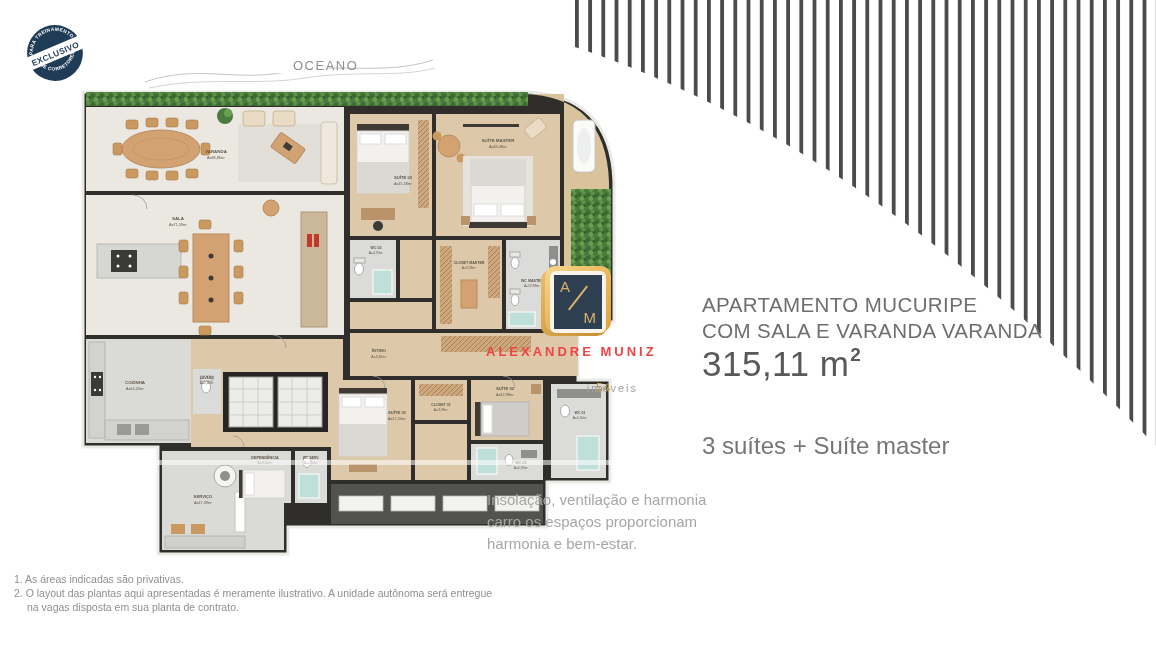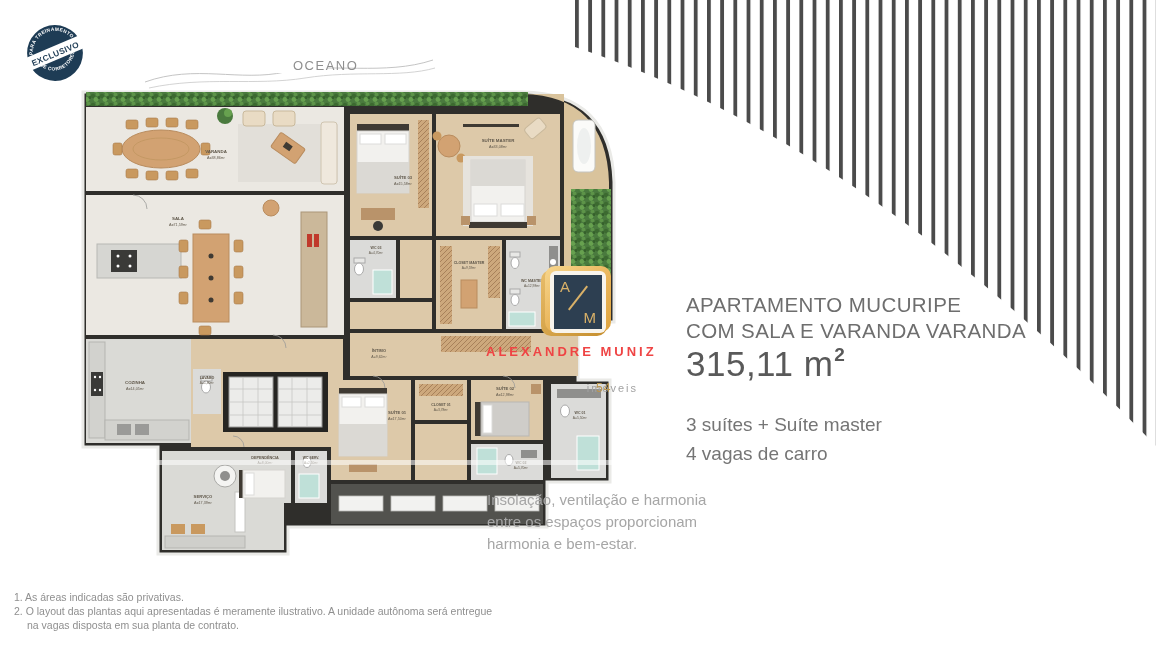--- a/index.html
+++ b/index.html
@@ -1,31 +1,31 @@
 <!DOCTYPE html>
 <html><head>
 <meta charset="utf-8">
 <style>
   html,body{margin:0;padding:0}
   body{width:1156px;height:650px;position:relative;background:#ffffff;overflow:hidden;
        font-family:"Liberation Sans", sans-serif;}
   .abs{position:absolute}
 
   
-  .info{left:686px;top:292px;color:#6e6e6e}
+  .info{left:702px;top:292px;color:#6e6e6e}
   .info-title{font-size:20.5px;line-height:1.26;letter-spacing:.4px;font-weight:400;color:#6e6e6e}
   .info-area{font-size:35px;color:#595959;font-weight:500;letter-spacing:.5px}
   .info-area sup{font-size:19px;font-weight:700;position:relative;top:-2px;left:1px}
-  .info-features{margin-top:26px;font-size:19px;color:#757575;line-height:1.55;font-weight:400}
+  .info-features{margin-top:43px;font-size:24px;color:#757575;line-height:1.55;font-weight:400}
 
   
   .caption{left:487px;top:489px;font-size:15px;line-height:1.45;color:#a6a6a6}
 
   
-  .footnotes{left:14px;top:591px;font-size:10.5px;line-height:1.32;color:#8f8f8f}
+  .footnotes{left:14px;top:573px;font-size:10.5px;line-height:1.32;color:#8f8f8f}
   .footnotes .indent{padding-left:13px}
 
   
   .logo{left:545px;top:266px;width:66px;height:72px}
   .logo-extrude{position:absolute;left:-4px;top:4px;width:66px;height:66px;border-radius:10px;
       background:linear-gradient(140deg,#e8bd6b,#c68f2f)}
   .logo-frame{position:absolute;left:0;top:0;width:66px;height:66px;border-radius:10px;
       background:linear-gradient(140deg,#f7d68e,#e9b458 55%,#dfa43f)}
   .logo-ring{position:absolute;left:5px;top:5px;right:5px;bottom:5px;border-radius:6px;background:#f8f4ec}
   .logo-navy{position:absolute;left:9px;top:9px;right:9px;bottom:9px;background:#2d3f51}
@@ -406,35 +406,34 @@
   <div class="logo-a">A</div>
   <div class="logo-slash"></div>
   <div class="logo-m">M</div>
 </div>
 <div class="abs wm-brand">ALEXANDRE MUNIZ</div>
 <div class="abs wm-sub">imóveis</div>
 <div class="abs wm-num">54</div>
 
 <div class="abs caption">
   <div>Insolação, ventilação e harmonia</div>
-  <div>entre os espaços proporcionam</div>
+  <div>carro os espaços proporcionam</div>
   <div>harmonia e bem-estar.</div>
 </div>
 
 <div class="abs info">
   <div class="info-title">
     <div>APARTAMENTO MUCURIPE</div>
     <div>COM SALA E VARANDA VARANDA</div>
   </div>
   <div class="info-area">
     <span>315,11 m</span><sup>2</sup>
   </div>
   <div class="info-features">
     <div>3 suítes + Suíte master</div>
-    <div>4 vagas de carro</div>
   </div>
 </div>
 
 <div class="abs footnotes">
   <div>1. As áreas indicadas são privativas.</div>
   <div>2. O layout das plantas aqui apresentadas é meramente ilustrativo. A unidade autônoma será entregue</div>
   <div class="indent">na vagas disposta em sua planta de contrato.</div>
 </div>
 
 </body></html>

